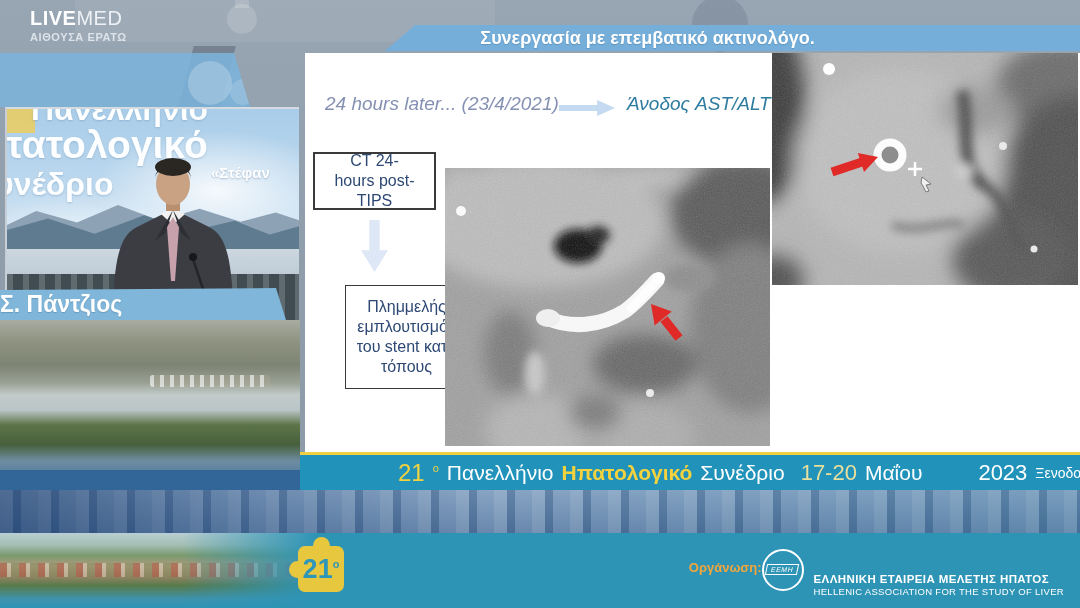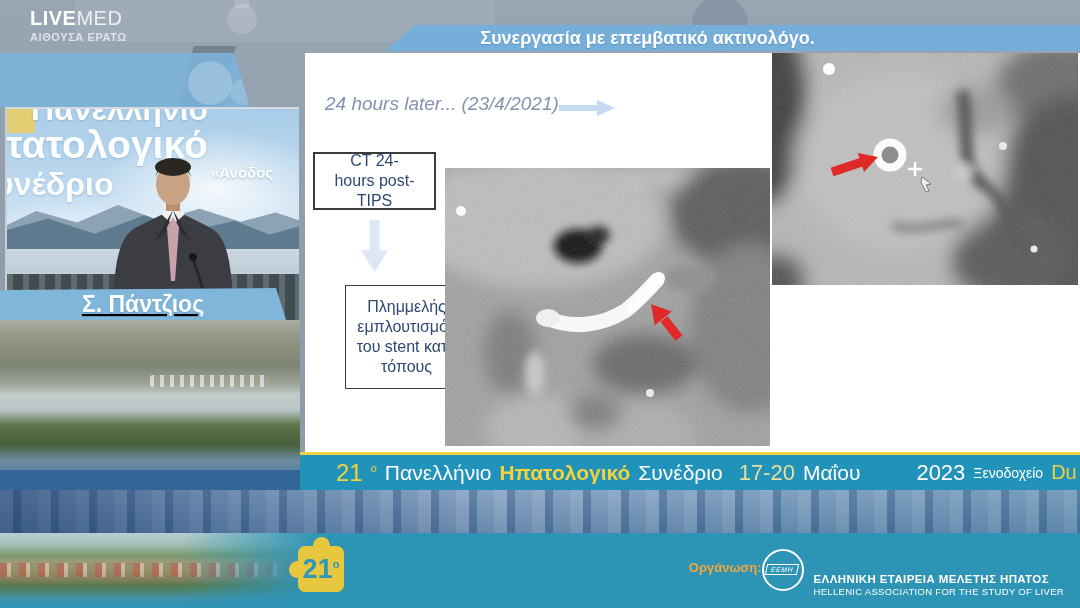--- a/index.html
+++ b/index.html
@@ -58,21 +58,21 @@
     clip-path:polygon(0 65%,10% 35%,24% 60%,38% 22%,52% 55%,66% 30%,80% 58%,92% 38%,100% 55%,100% 100%,0 100%);}
   .v-mtn{position:absolute;left:0;top:98px;width:292px;height:46px;background:#5f7b90;
     clip-path:polygon(0 50%,14% 25%,30% 58%,47% 18%,63% 52%,78% 30%,90% 60%,100% 42%,100% 100%,0 100%);}
   .v-lake{position:absolute;left:0;top:140px;width:292px;height:27px;background:linear-gradient(180deg,#ccd7e0,#bfccd6);}
   .v-shore{position:absolute;left:0;top:165px;width:292px;height:48px;background:#49565c;
     background-image:repeating-linear-gradient(90deg,rgba(255,255,255,.12) 0 6px,rgba(0,0,0,.12) 6px 16px);}
 
   
   .name-banner{left:0;top:288px;width:286px;height:32px;background:#7fb6d9;
     clip-path:polygon(0 2px,276px 0,286px 100%,0 100%);
-    display:flex;align-items:center;justify-content:center;text-decoration:underline;}
+    display:flex;align-items:center;}
   .name-banner span{color:#fff;font-weight:bold;font-size:23px;text-shadow:0 1px 1px rgba(50,90,130,.3);}
 
   
   .left-scenery{left:0;top:320px;width:300px;height:150px;
     background:linear-gradient(180deg,
       #a9ada1 0%, #8f9382 14%, #7e8473 30%, #9aa195 42%,
       #c2cbca 50%, #bac5c7 60%, #5d7448 70%, #47603c 83%, #6d8da1 94%, #5e83a0 100%);}
   .village-dots{position:absolute;left:150px;top:55px;width:120px;height:12px;
     background:repeating-linear-gradient(90deg,rgba(255,255,255,.75) 0 4px,rgba(180,170,150,.4) 4px 10px);border-radius:3px;opacity:.8;}
   .left-blue{left:0;top:470px;width:300px;height:20px;background:rgba(42,98,152,.92);}
@@ -97,21 +97,21 @@
   .sl-arrow-down{left:56px;top:167px;width:27px;height:52px;background:#dde7f5;
     clip-path:polygon(31% 0,69% 0,69% 58%,100% 58%,50% 100%,0 58%,31% 58%);
     filter:drop-shadow(0 0 1px #8faadc);}
   .ct-main{left:140px;top:115px;width:325px;height:278px;}
   .ct-right{left:467px;top:0;width:306px;height:232px;}
   .ct-main svg,.ct-right svg{display:block;width:100%;height:100%;}
 
   
   .event-banner{left:300px;top:452px;width:780px;height:38px;background:#2193bb;
     border-top:3px solid #f0d043;box-sizing:border-box;
-    display:flex;align-items:center;padding-left:36px;white-space:nowrap;}
+    display:flex;align-items:center;padding-left:98px;white-space:nowrap;}
   .event-banner span{margin-right:8px;}
   .eb-num{color:#f3d23e;font-size:24px;}
   .eb-num sup{font-size:11px;}
   .eb-w1,.eb-w3,.eb-month,.eb-city{color:#ffffff;font-size:21px;}
   .eb-w2{color:#f3d23e;font-size:21px;font-weight:bold;}
   .eb-gap{display:inline-block;width:34px;}
   .eb-dates{color:#eadf9d;font-size:22px;}
   .eb-year{color:#ffffff;font-size:22px;margin-left:48px;}
   .eb-hotel-label{color:#ffffff;font-size:14px;margin-right:5px;}
   .eb-hotel{color:#f0cf3f;font-size:20px;}
@@ -171,21 +171,21 @@
   <div class="abs left-band">
     <div class="c1"></div>
     <div class="c2"></div>
   </div>
 
   <div class="abs video">
     <div class="bk-chip"></div>
     <div class="bk-line bk1">Πανελλήνιο</div>
     <div class="bk-line bk2">πατολογικό</div>
     <div class="bk-line bk3">υνέδριο</div>
-    <div class="bk-side">«Άνοδος</div>
+    <div class="bk-side">«Στέφαν</div>
     <div class="v-mtn-far"></div>
     <div class="v-mtn"></div>
     <div class="v-lake"></div>
     <div class="v-shore"></div>
     <svg viewBox="0 0 292 213" style="position:absolute;inset:0;">
       <path d="M166,100 L130,118 C112,127 107,150 105,213 L227,213 C225,150 220,127 202,118 Z" fill="#3c3d43"></path>
       <polygon points="166,99 154,105 166,116" fill="#f3f3f3"></polygon>
       <polygon points="166,99 178,105 166,116" fill="#eeeeee"></polygon>
       <polygon points="166,108 160,118 164,172 168,172 172,118" fill="#c7a2ac"></polygon>
       <polygon points="166,101 148,132 158,124" fill="#2e2f35"></polygon>
@@ -205,20 +205,21 @@
 
   <div class="abs left-scenery">
     <div class="village-dots"></div>
   </div>
   <div class="abs left-blue"></div>
   <div class="abs village-strip"></div>
 
   <div class="abs slide">
     <div class="abs sl-time">24 hours later... (23/4/2021)</div>
     <div class="abs sl-arrow-right"></div>
+    <div class="abs sl-result">Άνοδος AST/ALT</div>
 
     <div class="abs sl-box sl-box1">
       <span>CT 24-hours post-TIPS</span>
     </div>
     <div class="abs sl-arrow-down"></div>
     <div class="abs sl-box sl-box2">
       <span>Πλημμελής εμπλουτισμός του stent κατά τόπους</span>
     </div>
 
     <div class="abs ct-main">

